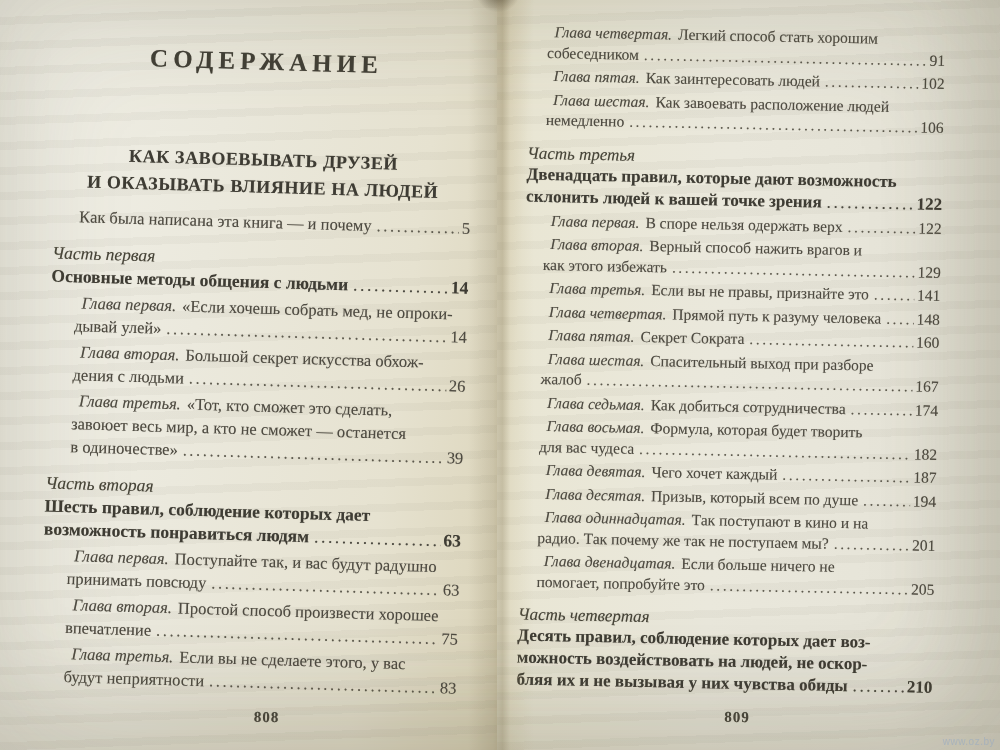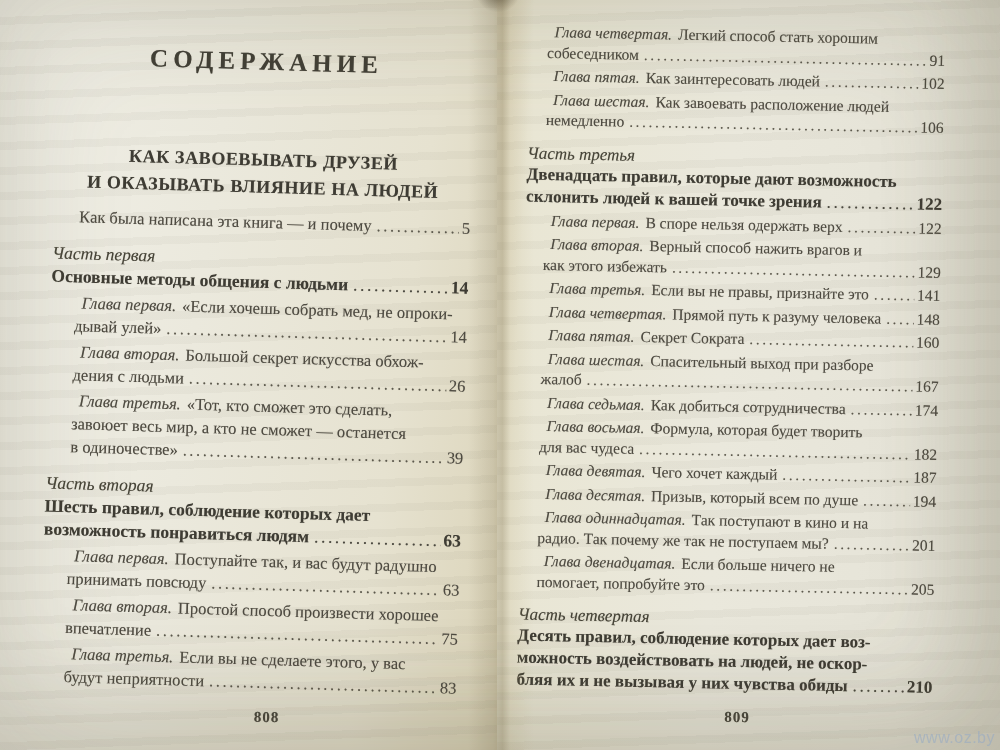--- a/index.html
+++ b/index.html
@@ -97,21 +97,21 @@
   .pagenum {
     position:absolute; bottom:24px; text-align:center;
     font-size:15px; letter-spacing:1px; color:#45433a; font-weight:bold;
     text-shadow:0 0 0.7px rgba(90,85,70,0.45);
   }
   .pagenum-left { left:58px; right:22px; transform:rotate(1deg); }
   .pagenum-right { left:32px; right:55px; transform:rotate(0.8deg); }
 
   .watermark {
     position:absolute; right:5px; bottom:3px;
-    font-family:"Liberation Sans", sans-serif; font-size:16px;
+    font-family:"Liberation Sans", sans-serif; font-size:10px;
     color:rgba(150,170,195,0.6); letter-spacing:0.5px;
   }
 </style>
 </head>
 <body>
 
 <div class="photo">
 
   <div class="page page-left">
     <div class="tilt tilt-l" id="page-content-0">

